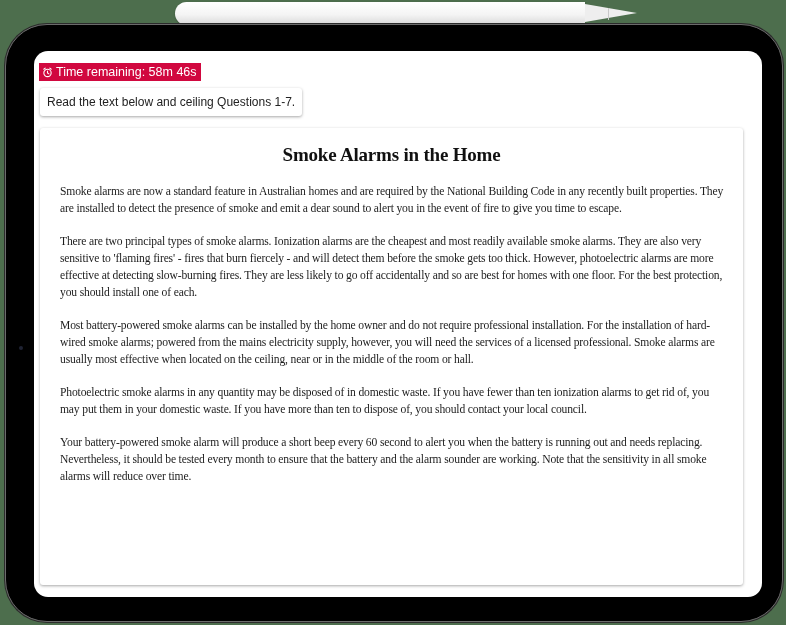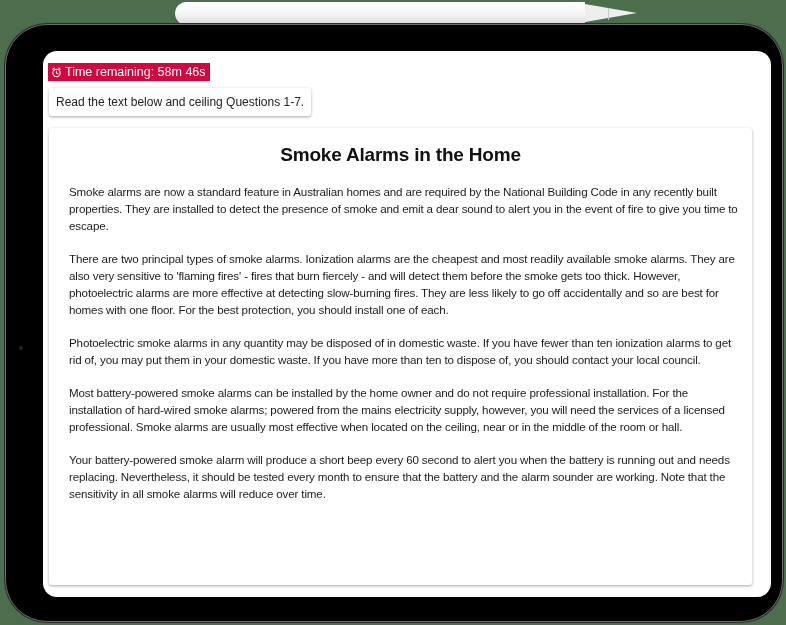--- a/index.html
+++ b/index.html
@@ -57,21 +57,21 @@
     position: absolute;
     left: 13px;
     top: 321px;
     width: 4px;
     height: 4px;
     border-radius: 50%;
     background: #1f2333;
   }
   .screen {
     position: absolute;
-    left: 43px;
+    left: 34px;
     top: 51px;
     width: 728px;
     height: 546px;
     background: #ffffff;
     border-radius: 14px;
     overflow: hidden;
   }
   .timer {
     position: absolute;
     left: 5px;
@@ -107,20 +107,21 @@
     position: absolute;
     left: 6px;
     top: 77px;
     width: 703px;
     height: 457px;
     background: #fff;
     border-radius: 3px;
     box-shadow: 0 1px 3px rgba(0,0,0,0.35);
     box-sizing: border-box;
     padding: 14px 12px 0 12px;
+    font-family: Liberation Serif, serif;
   }
   .article h1 {
     margin: 0 0 15px 0;
     text-align: center;
     font-size: 19px;
     font-weight: bold;
     color: #111;
     line-height: 26px;
     letter-spacing: -0.2px;
   }
@@ -156,18 +157,18 @@
     </span>
     <span>Time remaining: 58m 46s</span>
   </div>
 
   <div class="instruction"><span>Read the text below and ceiling Questions </span><b>1-7</b><span>.</span></div>
 
   <div class="article">
     <h1>Smoke Alarms in the Home</h1>
     <p>Smoke alarms are now a standard feature in Australian homes and are required by the National Building Code in any recently built properties. They are installed to detect the presence of smoke and emit a dear sound to alert you in the event of fire to give you time to escape.</p>
     <p>There are two principal types of smoke alarms. Ionization alarms are the cheapest and most readily available smoke alarms. They are also very sensitive to 'flaming fires' - fires that burn fiercely - and will detect them before the smoke gets too thick. However, photoelectric alarms are more effective at detecting slow-burning fires. They are less likely to go off accidentally and so are best for homes with one floor. For the best protection, you should install one of each.</p>
+    <p>Most battery-powered smoke alarms can be installed by the home owner and do not require professional installation. For the installation of hard-wired smoke alarms; powered from the mains electricity supply, however, you will need the services of a licensed professional. Smoke alarms are usually most effective when located on the ceiling, near or in the middle of the room or hall.</p>
     <p>Photoelectric smoke alarms in any quantity may be disposed of in domestic waste. If you have fewer than ten ionization alarms to get rid of, you may put them in your domestic waste. If you have more than ten to dispose of, you should contact your local council.</p>
-    <p>Most battery-powered smoke alarms can be installed by the home owner and do not require professional installation. For the installation of hard-wired smoke alarms; powered from the mains electricity supply, however, you will need the services of a licensed professional. Smoke alarms are usually most effective when located on the ceiling, near or in the middle of the room or hall.</p>
     <p>Your battery-powered smoke alarm will produce a short beep every 60 second to alert you when the battery is running out and needs replacing. Nevertheless, it should be tested every month to ensure that the battery and the alarm sounder are working. Note that the sensitivity in all smoke alarms will reduce over time.</p>
   </div>
 
 </div>
 
 </body></html>

